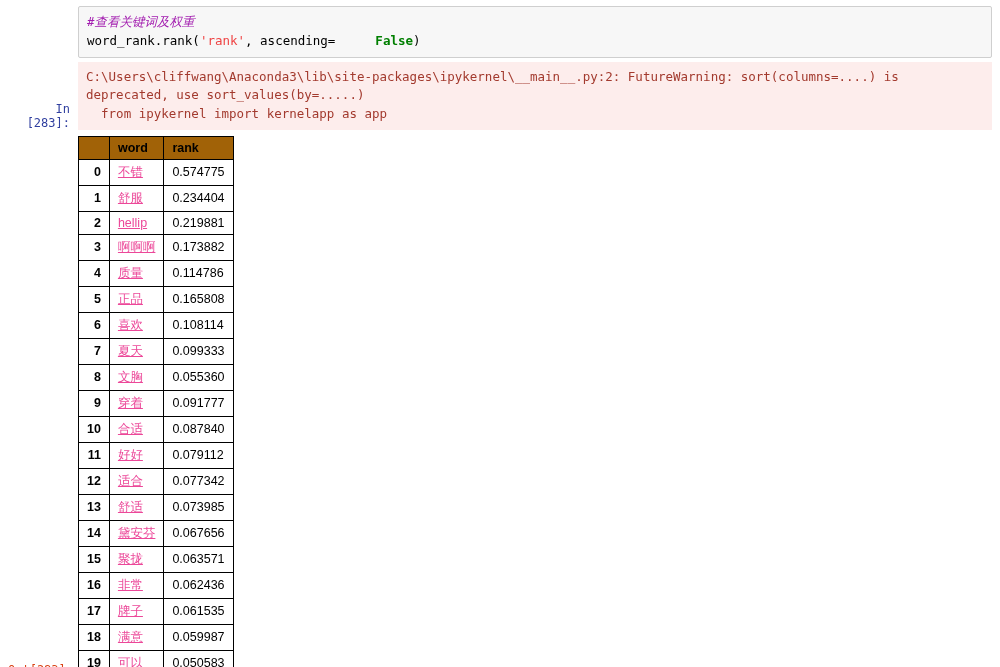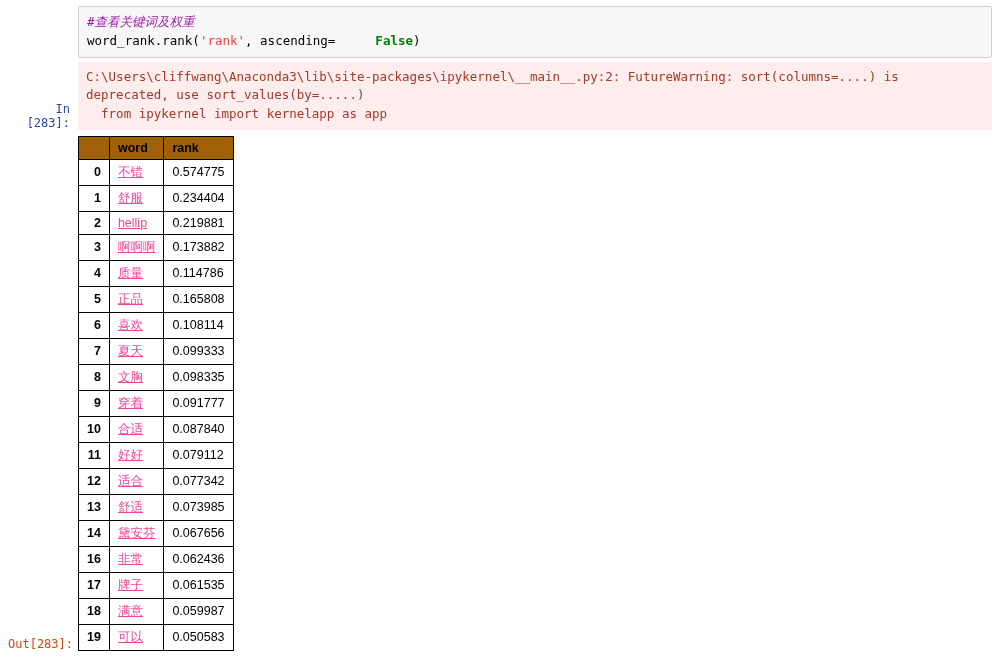--- a/index.html
+++ b/index.html
@@ -141,21 +141,21 @@
             <td>0.108114</td>
           </tr>
           <tr>
             <td class="idx">7</td>
             <td class="word">夏天</td>
             <td>0.099333</td>
           </tr>
           <tr>
             <td class="idx">8</td>
             <td class="word">文胸</td>
-            <td>0.098335</td>
+            <td>0.055360</td>
           </tr>
           <tr>
             <td class="idx">9</td>
             <td class="word">穿着</td>
             <td>0.091777</td>
           </tr>
           <tr>
             <td class="idx">10</td>
             <td class="word">合适</td>
             <td>0.087840</td>
@@ -172,20 +172,25 @@
           </tr>
           <tr>
             <td class="idx">13</td>
             <td class="word">舒适</td>
             <td>0.073985</td>
           </tr>
           <tr>
             <td class="idx">14</td>
             <td class="word">黛安芬</td>
             <td>0.067656</td>
+          </tr>
+          <tr>
+            <td class="idx">15</td>
+            <td class="word">聚拢</td>
+            <td>0.063571</td>
           </tr>
           <tr>
             <td class="idx">16</td>
             <td class="word">非常</td>
             <td>0.062436</td>
           </tr>
           <tr>
             <td class="idx">17</td>
             <td class="word">牌子</td>
             <td>0.061535</td>

